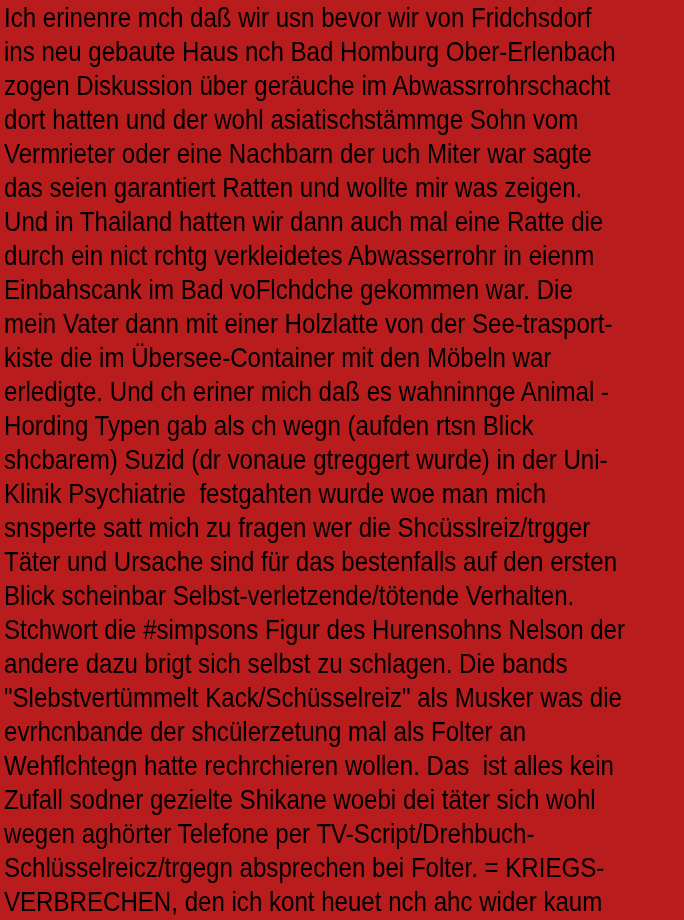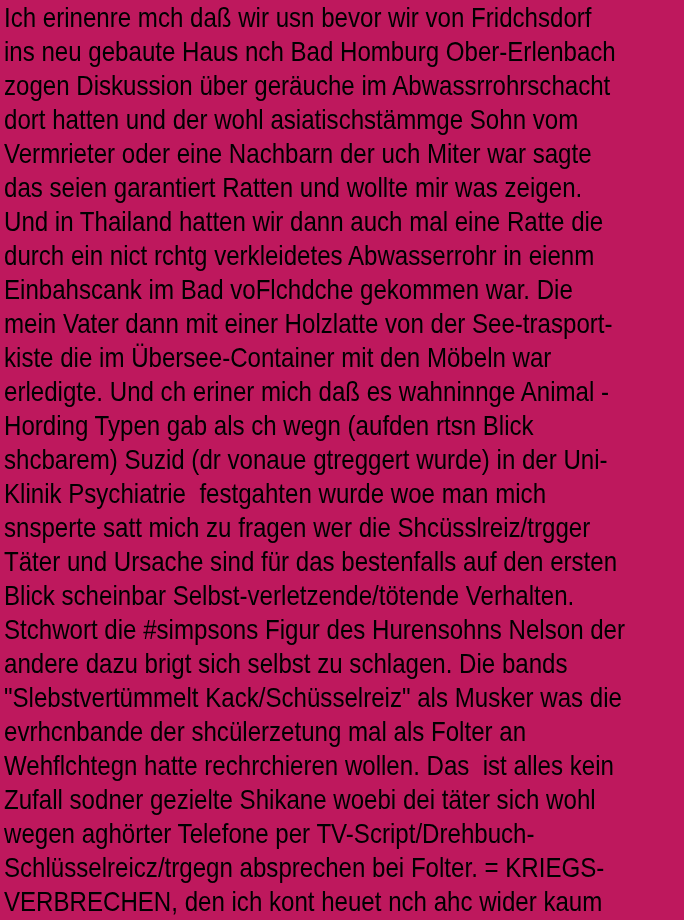--- a/index.html
+++ b/index.html
@@ -7,21 +7,21 @@
     padding: 0;
     width: 684px;
     height: 920px;
     overflow: hidden;
     background: #ffffff;
   }
   .page {
     position: relative;
     width: 684px;
     height: 920px;
-    background: #be185d;
+    background: #b91c1c;
   }
   .text-block {
     position: absolute;
     left: 4px;
     top: 1px;
     width: 800px;              
     transform: scaleX(0.86);   
     transform-origin: 0 0;
     font-family: "Liberation Sans", "DejaVu Sans", sans-serif;
     font-size: 28px;

